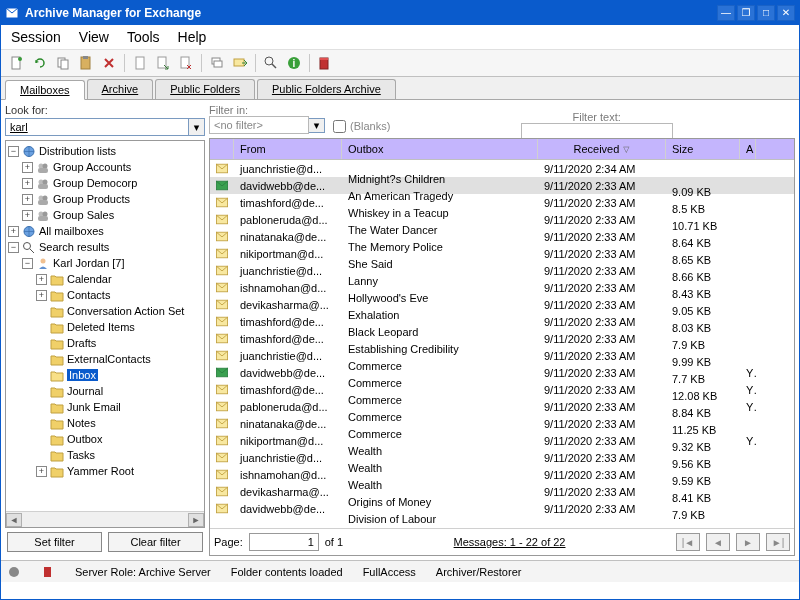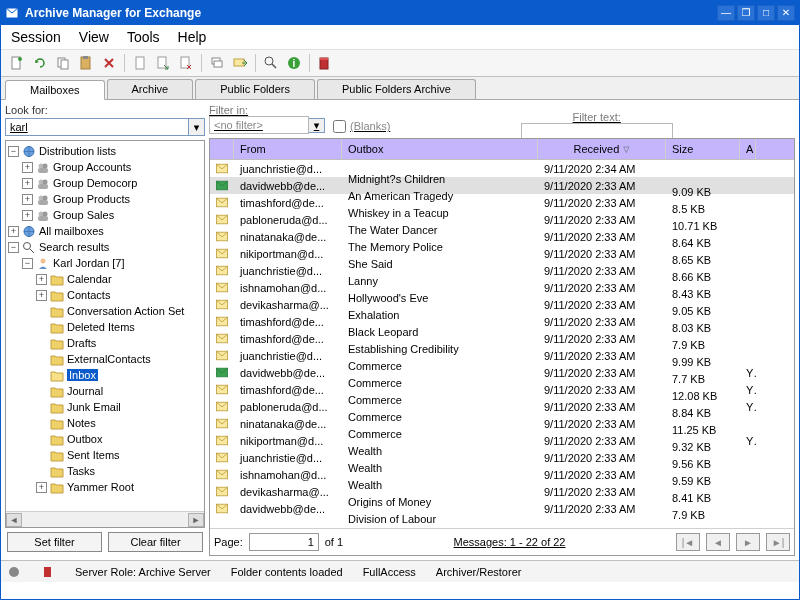--- a/index.html
+++ b/index.html
@@ -11,40 +11,40 @@
 .titlebar-btns { display: flex; gap: 2px; }
 .tbtn { width: 18px; height: 16px; background: #2a72d6; border: 1px solid #1a62c6; display: flex; align-items: center; justify-content: center; cursor: pointer; }
 .tbtn span { color: #fff; font-size: 10px; line-height: 1; }
 .menubar { background: #fff; padding: 4px 10px; display: flex; gap: 18px; font-size: 14px; border-bottom: 1px solid #e0e0e0; }
 .menuitem { cursor: pointer; }
 .toolbar { padding: 3px 6px; display: flex; gap: 3px; align-items: center; border-bottom: 1px solid #c0c0c0; background: #f6f6f6; }
 .tbicon { width: 20px; height: 20px; display: flex; align-items: center; justify-content: center; cursor: pointer; }
 .tbicon svg { width: 16px; height: 16px; }
 .sep { width: 1px; height: 18px; background: #c8c8c8; margin: 0 2px; }
 .tabbar { display: flex; background: #f0f0f0; border-bottom: 1px solid #a8a8a8; padding: 2px 4px 0 4px; gap: 2px; }
-.tab { padding: 3px 24px; background: #e8e8e8; border: 1px solid #a8a8a8; border-bottom: none; border-radius: 3px 3px 0 0; cursor: pointer; }
+.tab { padding: 3px 14px; background: #e8e8e8; border: 1px solid #a8a8a8; border-bottom: none; border-radius: 3px 3px 0 0; cursor: pointer; text-decoration: underline; }
 .tab.active { background: #fff; border-bottom: 1px solid #fff; position: relative; top: 1px; }
 .workarea { display: flex; height: 460px; padding: 4px; gap: 4px; }
 .leftpane { width: 200px; display: flex; flex-direction: column; }
 .lookfor-label { font-size: 11px; color: #333; margin-bottom: 2px; }
 .lookfor { display: flex; }
 .lookfor input { flex: 1; border: 1px solid #7a9ac0; padding: 2px 4px; font-size: 11px; text-decoration: underline; }
 .dropdown-btn { width: 16px; border: 1px solid #7a9ac0; border-left: none; background: #f0f0f0; display: flex; align-items: center; justify-content: center; cursor: pointer; }
 .tree-wrap { border: 1px solid #999; flex: 1; overflow: auto; margin-top: 4px; background: #fff; position: relative; }
 .tree { padding: 2px; }
 .tnode { display: flex; align-items: center; height: 16px; white-space: nowrap; cursor: pointer; }
 .twister { width: 11px; height: 11px; border: 1px solid #888; background: #fff; display: inline-flex; align-items: center; justify-content: center; font-size: 9px; line-height: 1; margin-right: 3px; color: #444; }
 .twister.empty { border: none; background: none; }
 .ticon { width: 14px; height: 13px; margin-right: 3px; display: inline-flex; align-items: center; justify-content: center; }
 .ticon svg { width: 14px; height: 13px; }
 .tlabel.selected { background: #0a5bcc; color: #fff; padding: 0 2px; }
 .filterbtns { display: flex; gap: 6px; padding: 4px 2px; }
 .btn { border: 1px solid #888; background: #f4f4f4; padding: 3px 0; font-size: 11px; cursor: pointer; flex: 1; text-align: center; }
 .rightpane { flex: 1; display: flex; flex-direction: column; min-width: 0; }
-.filterrow { display: flex; gap: 8px; align-items: center; text-decoration: underline; }
+.filterrow { display: flex; gap: 8px; align-items: center; }
 .filtercol { display: flex; flex-direction: column; }
 .filtercol.grow { flex: 1; }
 .filterlabel { font-size: 11px; color: #7a7a7a; }
 .filterinput { display: flex; align-items: center; }
 .filterinput input { border: 1px solid #b8b8b8; padding: 2px 4px; font-size: 11px; width: 100px; color: #888; }
 .filterinput input.wide { width: 100%; }
 .blanks { display: flex; align-items: center; gap: 4px; color: #888; margin-top: 14px; }
 .grid-wrap { border: 1px solid #999; flex: 1; margin-top: 4px; display: flex; flex-direction: column; min-height: 0; }
 .ghead { display: flex; background: #c4b5fd; border-bottom: 1px solid #c0c0c0; }
 .gh { padding: 4px 6px; border-right: 1px solid #d0d0d0; font-size: 11px; display: flex; align-items: center; gap: 4px; }
@@ -395,29 +395,20 @@
             </span>
     <span class="tlabel ">Outbox</span>
   </div>
           <div class="tnode" style="padding-left:28px">
     <span class="twister empty"></span>
     <span class="ticon">
               <svg viewBox="0 0 14 13">
                 <path d="M1 3 L5 3 L6 4 L13 4 L13 12 L1 12 Z" fill="#f0d068" stroke="#c0a040"></path>
               </svg>
             </span>
-    <span class="tlabel ">Sent Items</span>
-  </div>
-          <div class="tnode" style="padding-left:28px">
-    <span class="twister empty"></span>
-    <span class="ticon">
-              <svg viewBox="0 0 14 13">
-                <path d="M1 3 L5 3 L6 4 L13 4 L13 12 L1 12 Z" fill="#f0d068" stroke="#c0a040"></path>
-              </svg>
-            </span>
     <span class="tlabel ">Tasks</span>
   </div>
           <div class="tnode" style="padding-left:28px">
     <span class="twister ">+</span>
     <span class="ticon">
               <svg viewBox="0 0 14 13">
                 <path d="M1 3 L5 3 L6 4 L13 4 L13 12 L1 12 Z" fill="#f0d068" stroke="#c0a040"></path>
               </svg>
             </span>
     <span class="tlabel ">Yammer Root</span>

